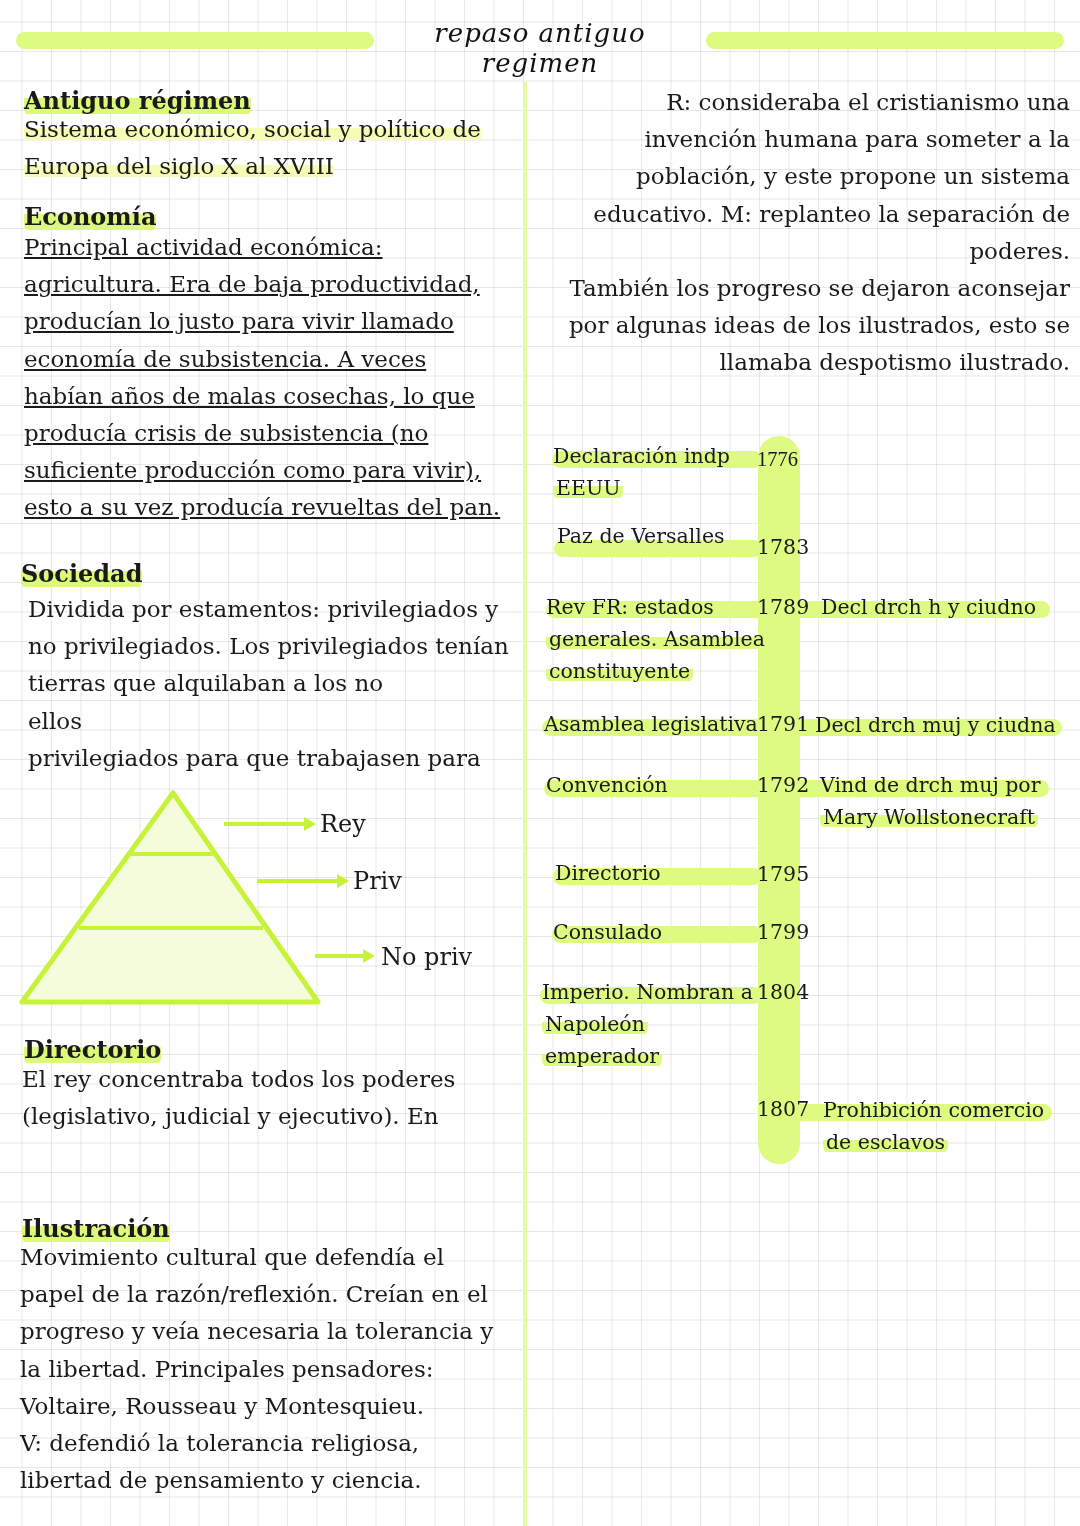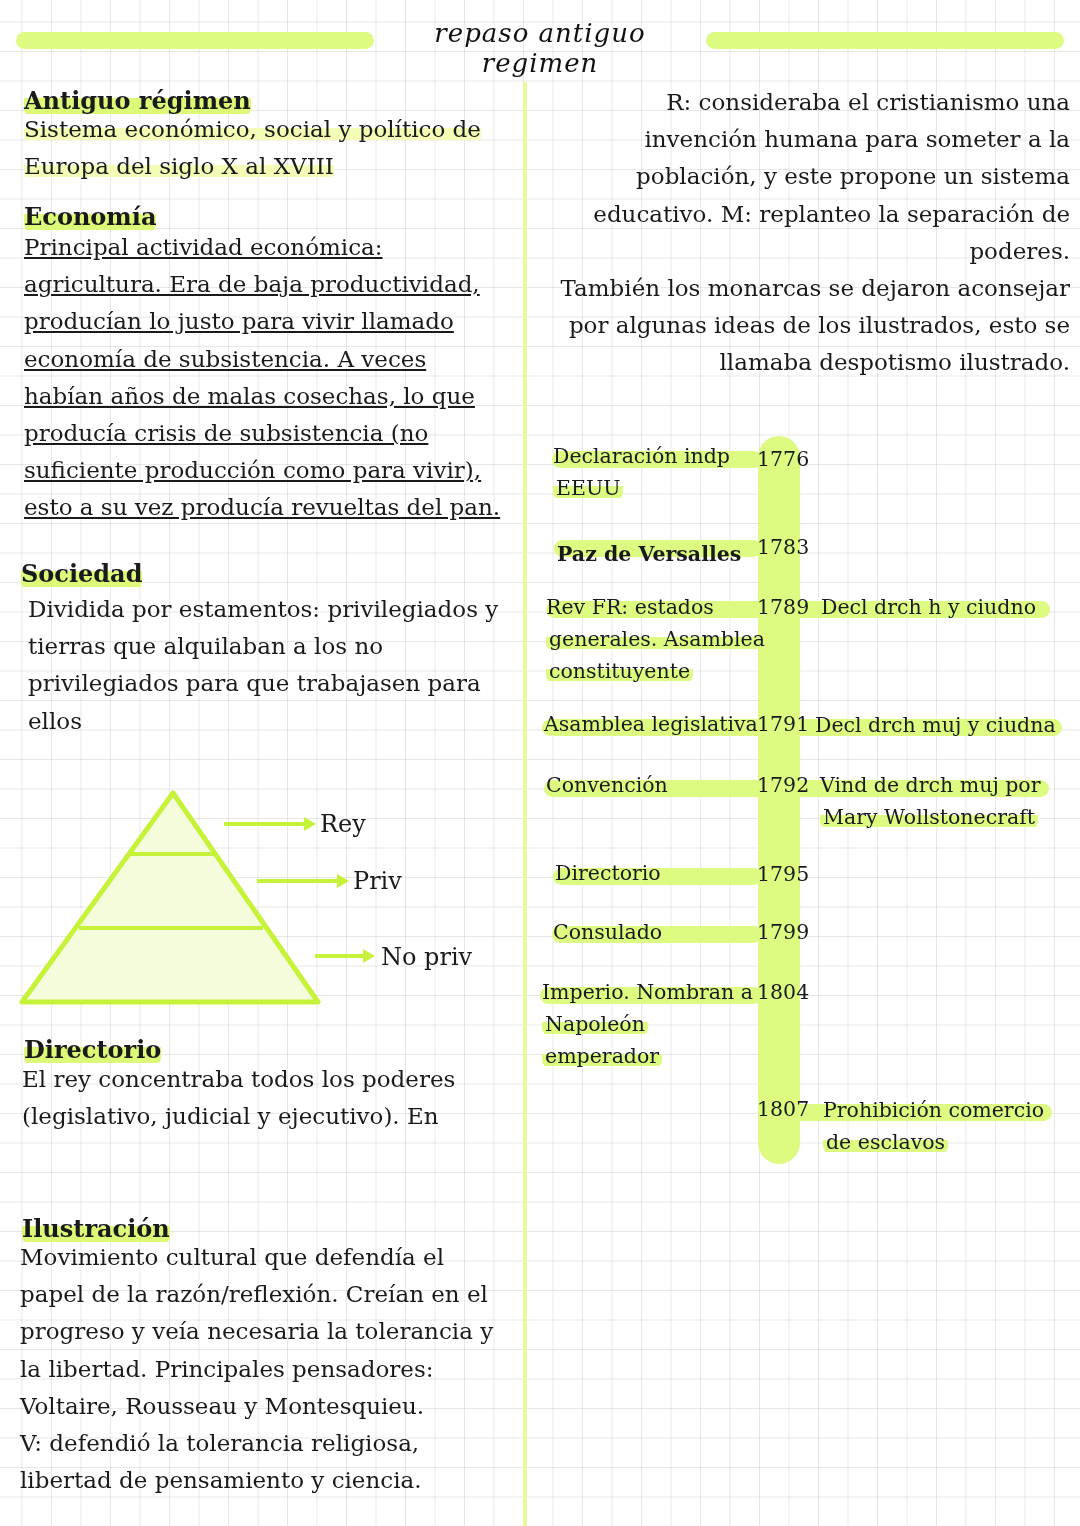--- a/index.html
+++ b/index.html
@@ -60,23 +60,24 @@
     <div>producía crisis de subsistencia (no</div>
     <div>suficiente producción como para vivir),</div>
     <div>esto a su vez producía revueltas del pan.</div>
   </div>
 </section>
 
 <section>
   <div class="col-left heading" style="top:559px;left:21px;"><span class="hls">Sociedad</span></div>
   <div class="col-left body-txt" style="top:591px;left:28px;">
     <div>Dividida por estamentos: privilegiados y</div>
+    <div>no privilegiados. Los privilegiados tenían</div>
     <div>tierras que alquilaban a los no</div>
+    <div>ellos</div>
     <div>privilegiados para que trabajasen para</div>
-    <div>ellos</div>
   </div>
 
   <svg class="abs" style="left:0;top:780px;" width="400" height="240" viewBox="0 0 400 240">
     <polygon points="173,13 318,222 22,222" fill="#f5fcdc" stroke="#c6f23a" stroke-width="5" stroke-linejoin="round"></polygon>
     <line x1="130" y1="74" x2="213" y2="74" stroke="#c6f23a" stroke-width="4"></line>
     <line x1="79" y1="148" x2="263" y2="148" stroke="#c6f23a" stroke-width="4"></line>
     <line x1="224" y1="44" x2="308" y2="44" stroke="#c6f23a" stroke-width="4"></line>
     <polygon points="304,37 316,44 304,51" fill="#c6f23a"></polygon>
     <line x1="257" y1="101" x2="341" y2="101" stroke="#c6f23a" stroke-width="4"></line>
     <polygon points="337,94 349,101 337,108" fill="#c6f23a"></polygon>
@@ -109,38 +110,38 @@
   </div>
 </section>
 
 <section>
   <div class="col-right body-txt" style="top:84px;">
     <div>R: consideraba el cristianismo una</div>
     <div>invención humana para someter a la</div>
     <div>población, y este propone un sistema</div>
     <div>educativo. M: replanteo la separación de</div>
     <div>poderes.</div>
-    <div>También los monarcas se dejaron aconsejar</div>
+    <div>También los progreso se dejaron aconsejar</div>
     <div>por algunas ideas de los ilustrados, esto se</div>
     <div>llamaba despotismo ilustrado.</div>
   </div>
 </section>
 
 <section>
   <div class="tl-bar"></div>
 
   <div class="tl-band" style="left:552px;top:451px;width:210px;"></div>
   <div class="tl-label" style="left:553px;top:440px;">
     <div>Declaración indp</div>
     <div><span class="tl-word">EEUU</span></div>
   </div>
-  <div class="tl-year" style="top:443px;">1776</div>
+  <div class="tl-year" style="top:443px;font-family:Liberation Serif, serif;">1776</div>
 
   <div class="tl-band" style="left:554px;top:540px;width:208px;"></div>
-  <div class="tl-label" style="left:557px;top:538px;font-weight:bold;">Paz de Versalles</div>
+  <div class="tl-label" style="left:557px;top:520px;">Paz de Versalles</div>
   <div class="tl-year" style="top:531px;">1783</div>
 
   <div class="tl-band" style="left:546px;top:601px;width:504px;"></div>
   <div class="tl-label" style="left:546px;top:591px;">
     <div>Rev FR: estados</div>
     <div><span class="tl-word">generales. Asamblea</span></div>
     <div><span class="tl-word">constituyente</span></div>
   </div>
   <div class="tl-year" style="top:591px;">1789</div>
   <div class="tl-label" style="left:821px;top:591px;">Decl drch h y ciudno</div>

